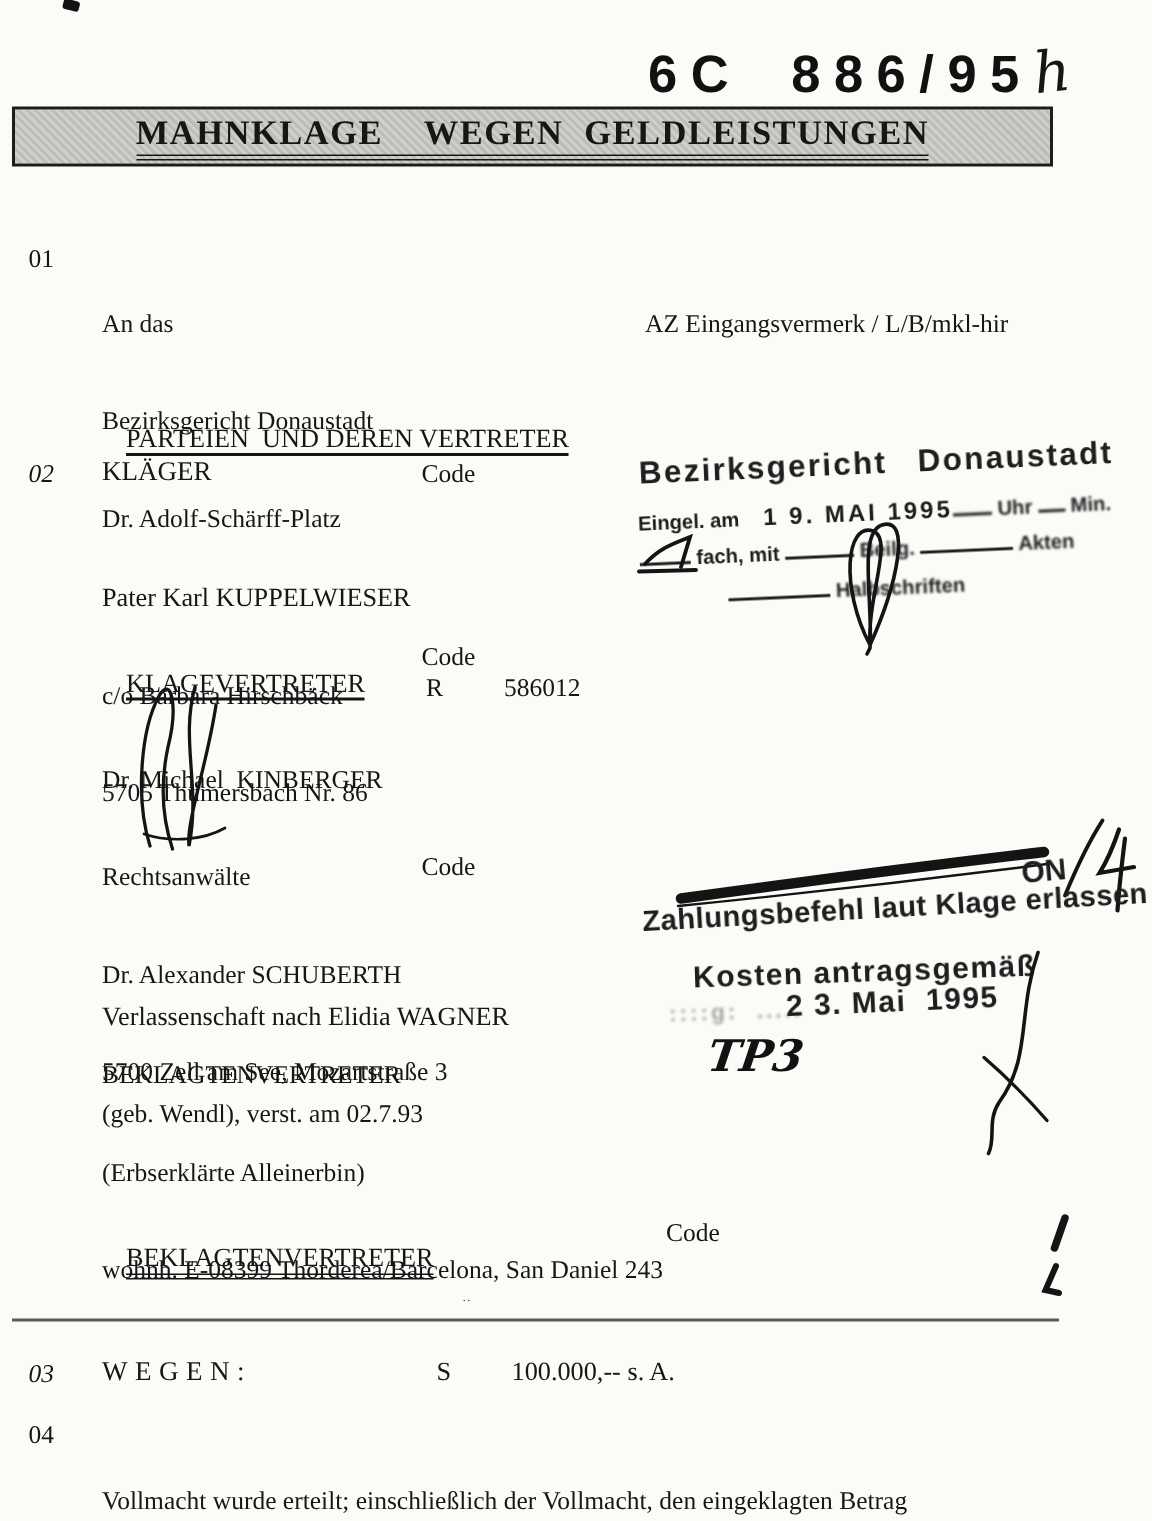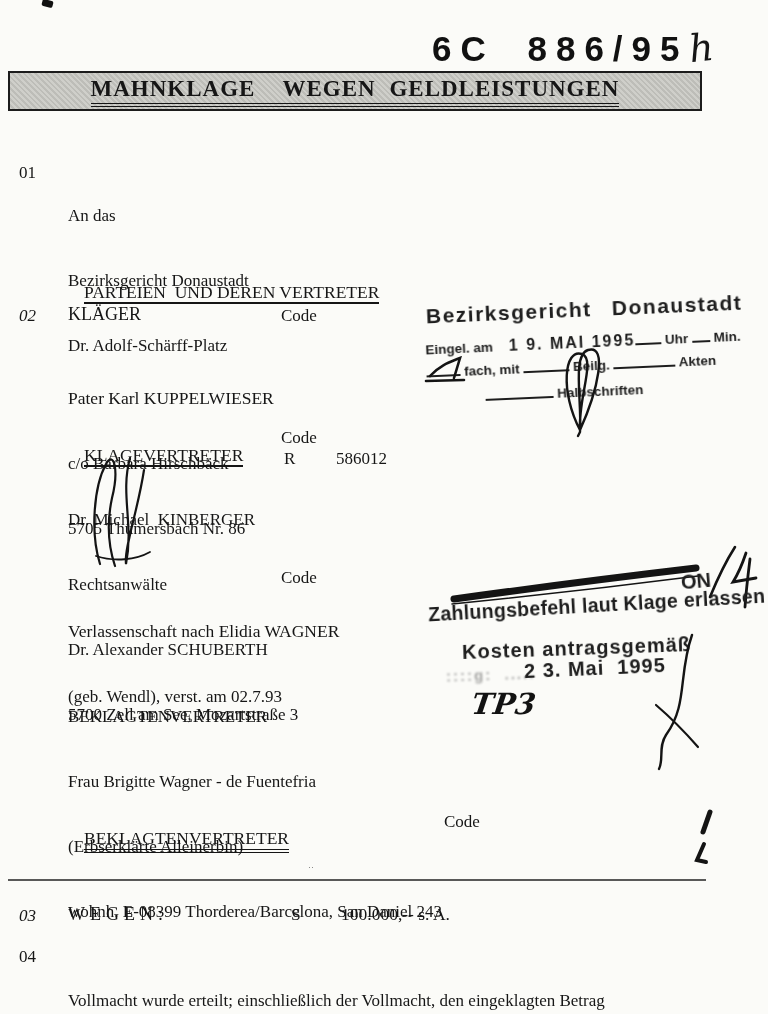--- a/index.html
+++ b/index.html
@@ -55,20 +55,21 @@
   <div class="abs titlebox">
     <span class="titletext udbl">MAHNKLAGE  WEGEN GELDLEISTUNGEN</span>
   </div>
 
   <div class="abs t" style="left:19px;top:163px;">01</div>
   <div class="abs t ln" style="left:68px;top:162px;">
     <div>An das</div>
     <div>Bezirksgericht Donaustadt</div>
     <div>Dr. Adolf-Schärff-Platz</div>
   </div>
+  <div class="abs t" style="left:430px;top:206px;">AZ Eingangsvermerk / L/B/mkl-hir</div>
   <div class="abs" style="left:68px;top:264px;">
     <span class="b u" style="font-size:17.5px;">PARTEIEN  UND DEREN VERTRETER</span>
   </div>
 
   <div class="abs t" style="left:19px;top:306px;font-style:italic;">02</div>
   <div class="abs b" style="left:68px;top:304px;font-size:18px;">KLÄGER</div>
   <div class="abs t" style="left:281px;top:306px;">Code</div>
   <div class="abs t ln" style="left:68px;top:345px;">
     <div class="b" style="font-size:17.5px;text-align:right;">Pater Karl KUPPELWIESER</div>
     <div>c/o Barbara Hirschbäck</div>
@@ -103,21 +104,21 @@
     <div>5700 Zell am See, Mozartstraße 3</div>
   </div>
 
   <svg class="abs" style="left:84px;top:452px;" width="86" height="118">
     <path class="hand" stroke-width="2.2" d="M16,112 C6,80 10,34 22,12 C30,-2 35,18 28,46 C22,74 25,96 31,114"></path>
     <path class="hand" stroke-width="2.2" d="M46,6 C36,42 50,72 42,112 C40,96 54,58 60,18"></path>
     <path class="hand" stroke-width="1.8" d="M12,104 C30,110 52,108 66,100"></path>
   </svg>
 
   <div class="abs t" style="left:281px;top:568px;">Code</div>
-  <div class="abs t ln" style="left:68px;top:578px;">
+  <div class="abs t ln" style="left:68px;top:624px;">
     <div class="b" style="font-size:17.5px;">Verlassenschaft nach Elidia WAGNER</div>
     <div>(geb. Wendl), verst. am 02.7.93</div>
   </div>
 
   <svg class="abs" style="left:450px;top:563px;" width="252" height="44">
     <path class="hand" stroke-width="7" d="M4,36 C62,28 152,16 246,5"></path>
     <path class="hand" stroke-width="1.6" d="M2,41 C72,34 162,24 248,13"></path>
   </svg>
   <div class="abs stamp don">ON</div>
   <svg class="abs" style="left:702px;top:545px;" width="58" height="64">
@@ -130,21 +131,20 @@
   <div class="abs stamp dfade">::::g:  .....</div>
   <div class="abs stamp ddate">2 3. Mai  1995</div>
   <div class="abs tp">TP3</div>
   <svg class="abs" style="left:652px;top:633px;" width="52" height="140">
     <path class="hand" stroke-width="2.4" d="M40,2 C26,42 36,72 14,102 C6,114 12,126 7,136"></path>
     <path class="hand" stroke-width="2.2" d="M4,72 C18,84 32,98 46,114"></path>
   </svg>
 
   <div class="abs t ln" style="left:68px;top:663px;">
     <div class="b">BEKLAGTENVERTRETER</div>
-    <div>Frau Brigitte Wagner - de Fuentefria</div>
     <div>(Erbserklärte Alleinerbin)</div>
     <div>wohnh. E-08399 Thorderea/Barcelona, San Daniel 243</div>
     
   </div>
 
   <div class="abs" style="left:68px;top:810px;">
     <span class="b udbl" style="font-size:17.5px;">BEKLAGTENVERTRETER</span>
   </div>
   <div class="abs t" style="left:444px;top:812px;">Code</div>
   <svg class="abs" style="left:692px;top:808px;" width="26" height="60">

